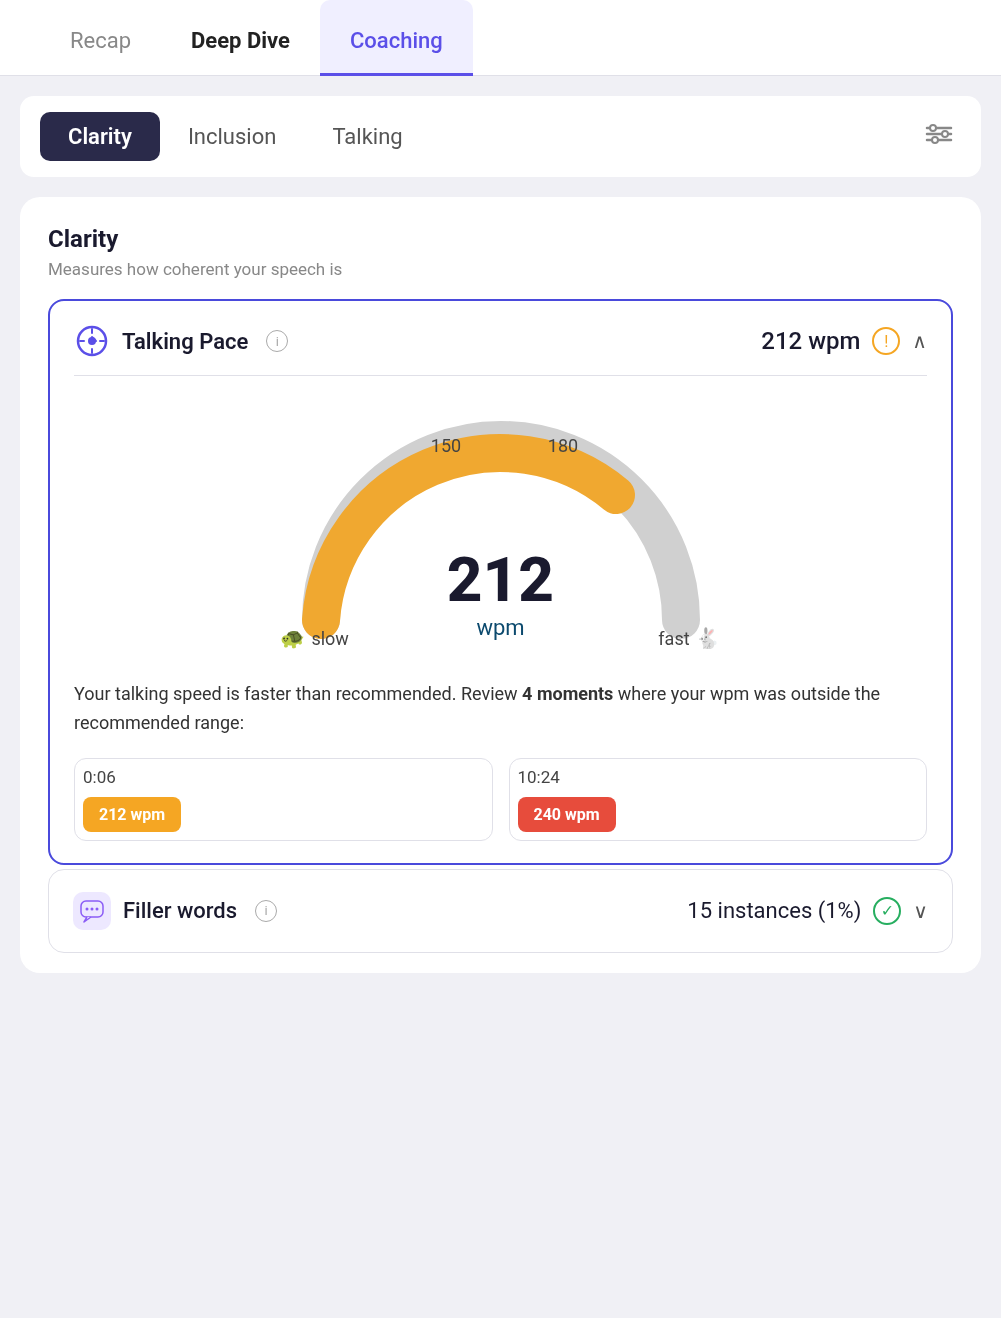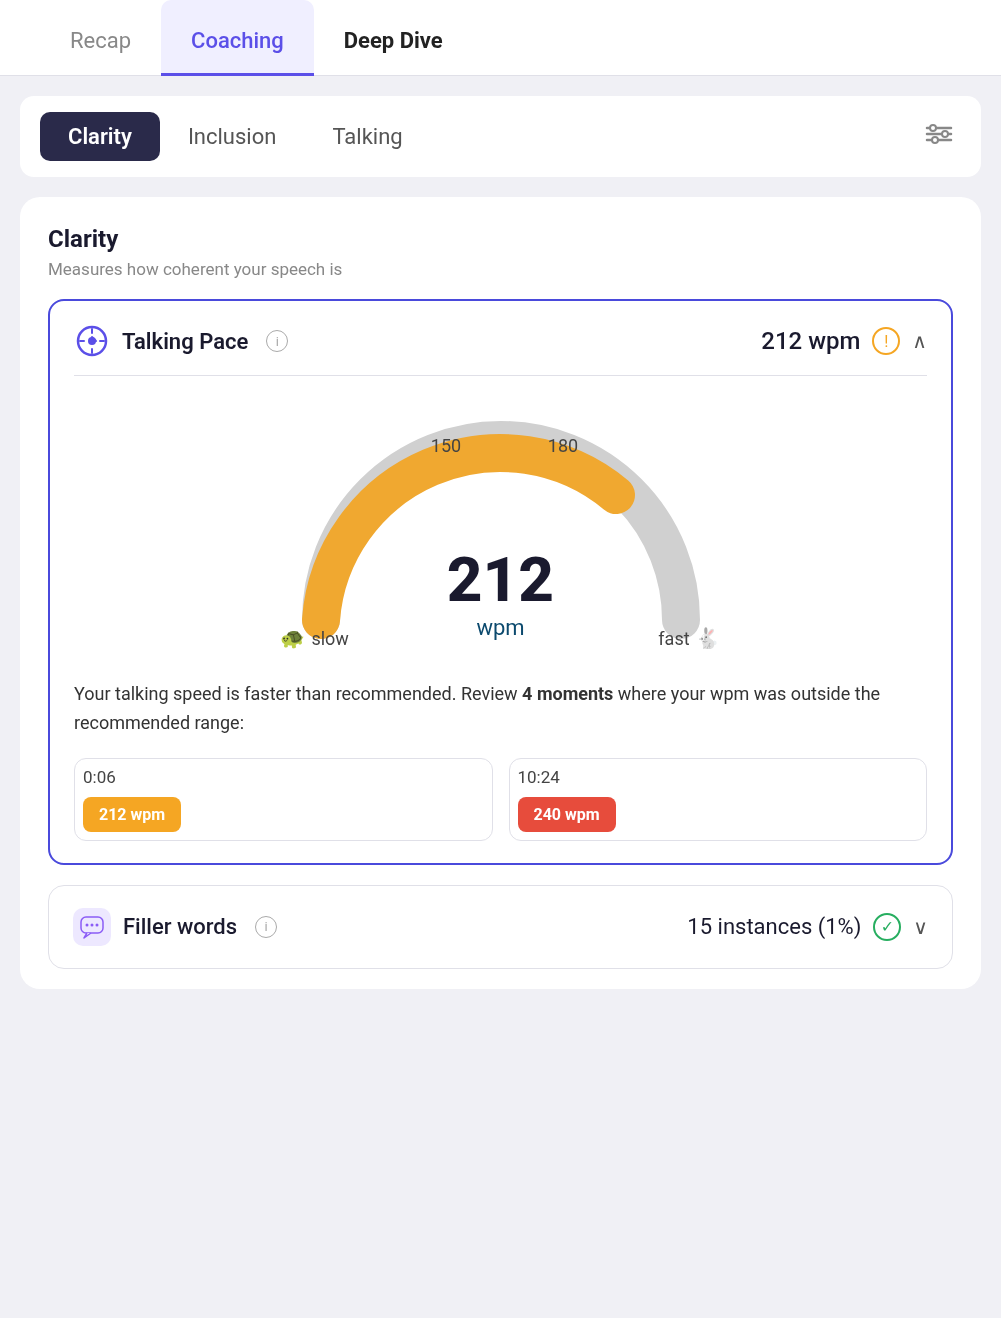--- a/index.html
+++ b/index.html
@@ -89,21 +89,21 @@
       font-size: 17px;
       color: #888;
       margin-bottom: 20px;
     }
 
     
     .metric-card {
       border: 2.5px solid #4a4adc;
       border-radius: 16px;
       padding: 22px 24px;
-      margin-bottom: 20px;
+      margin-bottom: 4px;
     }
     .metric-card-header {
       display: flex;
       align-items: center;
       justify-content: space-between;
       margin-bottom: 16px;
     }
     .metric-card-left {
       display: flex;
       align-items: center;
@@ -320,22 +320,22 @@
       color: #555;
       font-size: 20px;
       cursor: pointer;
     }
   </style>
 </head>
 <body>
 
 <div class="tab-bar">
   <div class="tab-item">Recap</div>
+  <div class="tab-item bold">Deep Dive</div>
   <div class="tab-item active">Coaching</div>
-  <div class="tab-item bold">Deep Dive</div>
 </div>
 
 <div class="sub-tab-bar">
   <div class="sub-tab-item active">Clarity</div>
   <div class="sub-tab-item">Inclusion</div>
   <div class="sub-tab-item">Talking</div>
   <div class="sub-tab-spacer"></div>
   <div class="filter-icon">
     <svg width="28" height="24" viewBox="0 0 28 24" fill="none">
       <line x1="2" y1="6" x2="26" y2="6" stroke="#888" stroke-width="2.5" stroke-linecap="round"></line>

